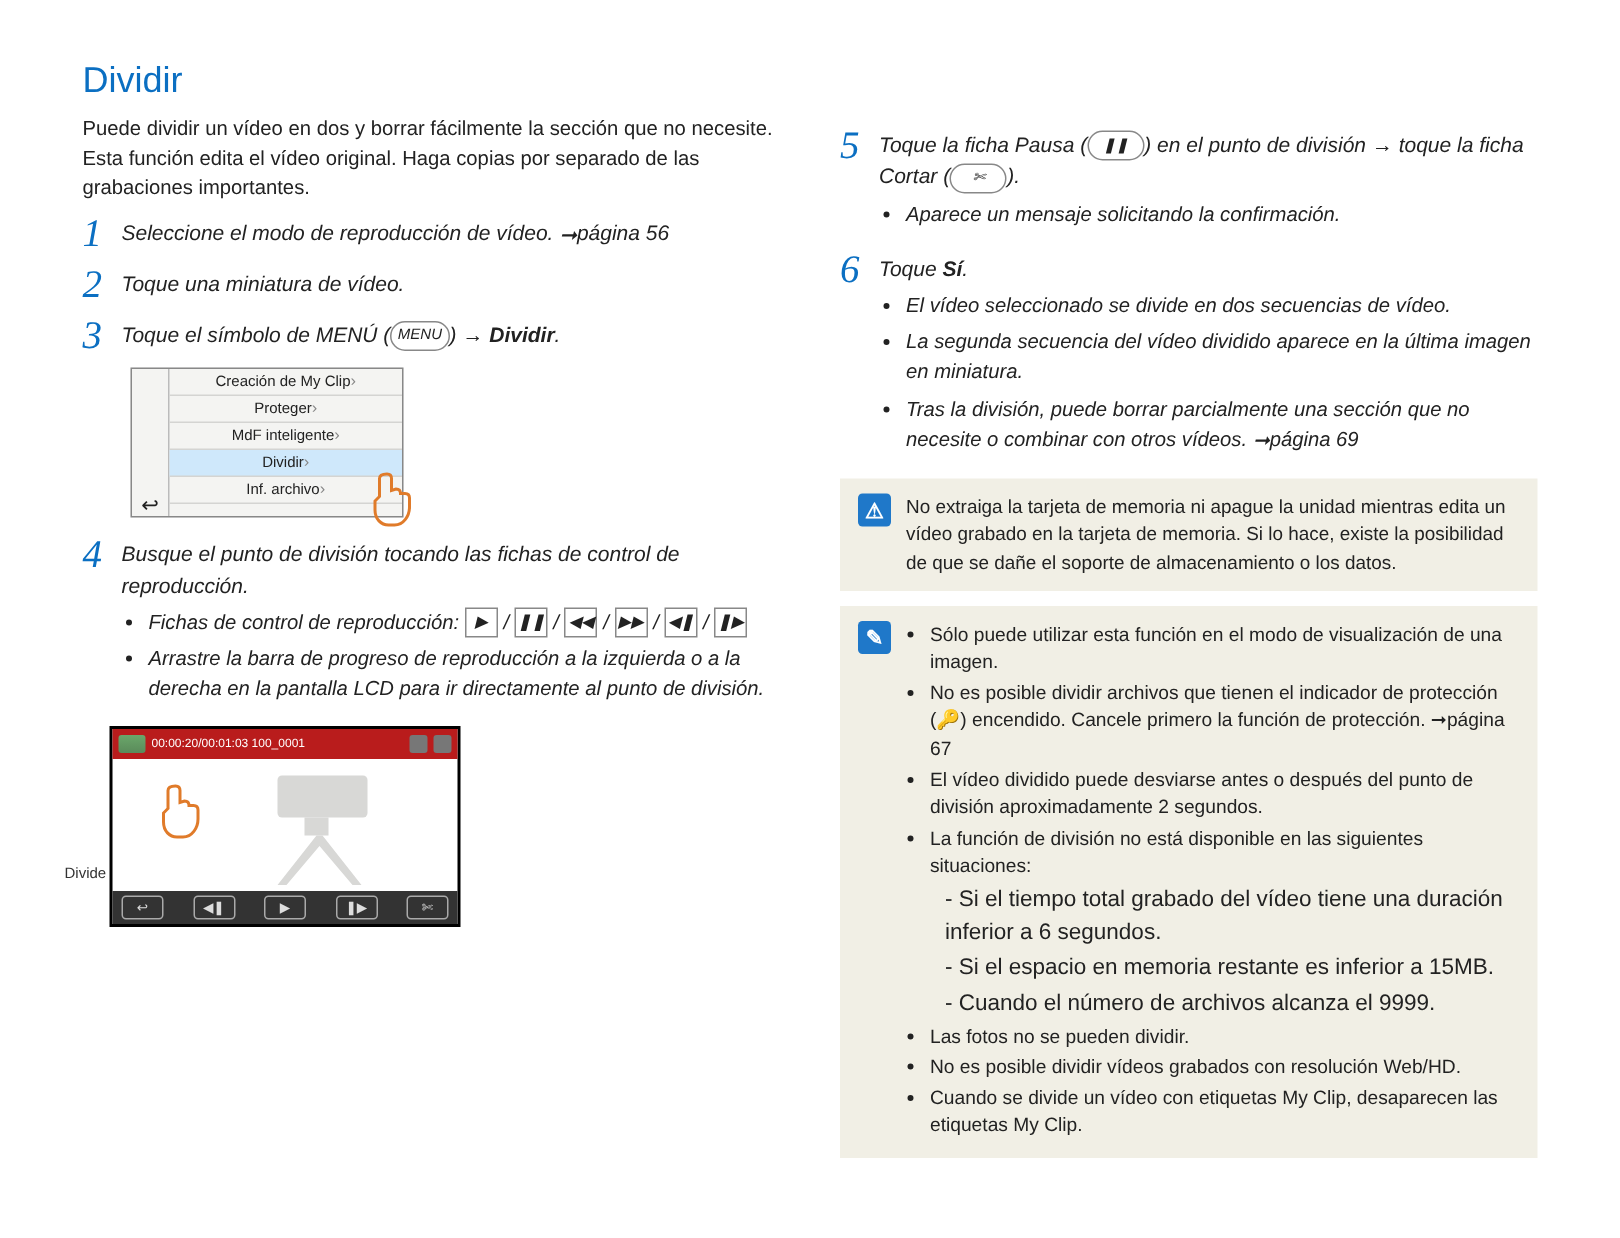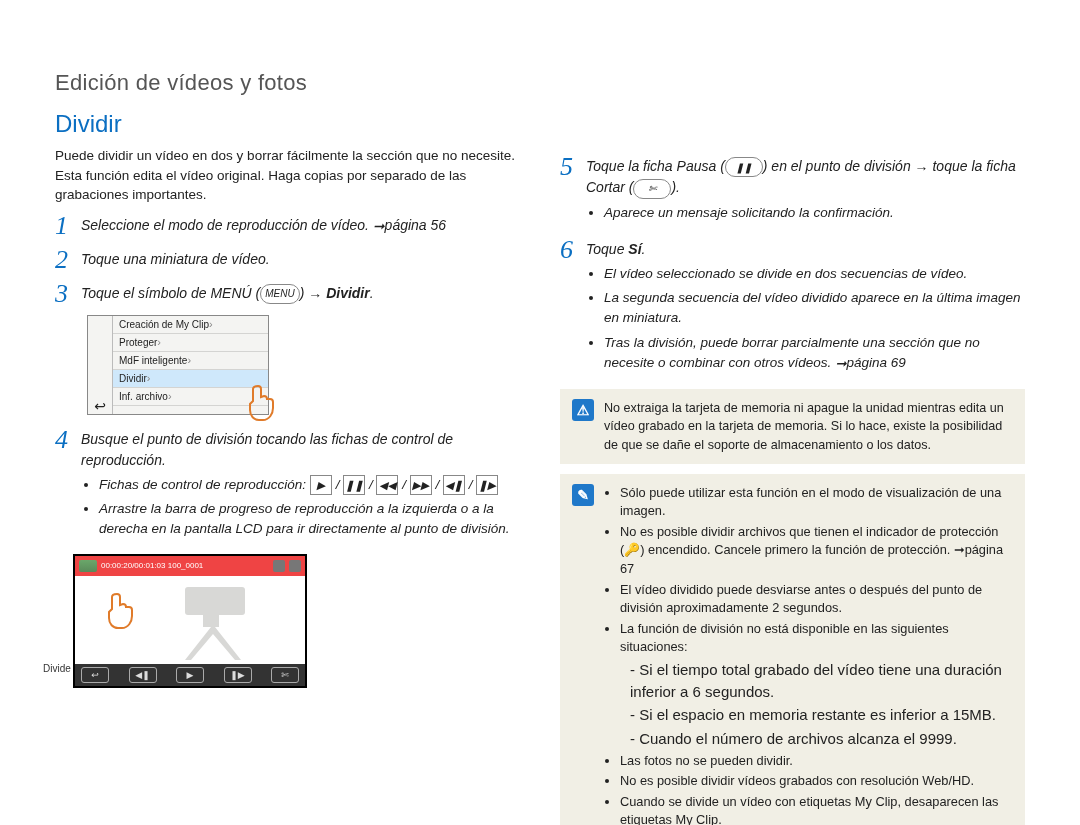--- a/index.html
+++ b/index.html
@@ -19,32 +19,32 @@
   .strong{font-weight:bold;}
   .icon-pill{display:inline-flex;align-items:center;justify-content:center;min-width:28px;height:18px;border:1px solid #888;border-radius:10px;font-size:10px;vertical-align:middle;padding:0 4px;background:#fff;}
   .icon-sq{display:inline-flex;align-items:center;justify-content:center;width:20px;height:18px;border:1px solid #888;font-size:11px;vertical-align:middle;background:#fff;}
   .arrow{display:inline-block;transform:translateY(1px);}
   .key-on{font-weight:bold;}
 
   
   .fig-menu{width:180px;height:98px;border:1px solid #888;margin:8px 0 14px 32px;position:relative;background:#f4f4f2;display:flex;}
   .fig-menu .back{width:24px;border-right:1px solid #bbb;display:flex;align-items:flex-end;justify-content:center;font-size:14px;}
   .fig-menu ul{list-style:none;margin:0;padding:0;flex:1;}
-  .fig-menu li{display:flex;align-items:center;justify-content:flex-start;padding:2px 6px;font-size:10px;border-bottom:1px solid #d4d4d2;height:18px;box-sizing:border-box;}
+  .fig-menu li{display:flex;align-items:center;justify-content:center;padding:2px 6px;font-size:10px;border-bottom:1px solid #d4d4d2;height:18px;box-sizing:border-box;}
   .fig-menu li.hl{background:#cfe8fb;}
   .fig-menu li .chev{color:#888;font-size:11px;}
   .hand{position:absolute;right:-18px;bottom:-10px;}
 
   .fig-player{width:230px;height:130px;border:2px solid #000;margin:8px 0 10px 18px;position:relative;background:#fff;}
-  .fig-player .topbar{position:absolute;top:0;left:0;right:0;height:20px;background:#ef4444;display:flex;align-items:center;padding:0 4px;gap:4px;}
+  .fig-player .topbar{position:absolute;top:0;left:0;right:0;height:20px;background:#b91c1c;display:flex;align-items:center;padding:0 4px;gap:4px;}
   .fig-player .topbar .thumb{width:18px;height:12px;background:linear-gradient(#6aa76a,#5a8a5a);border-radius:2px;}
   .fig-player .topbar .time{color:#fff;font-size:8px;}
   .fig-player .topbar .rt{margin-left:auto;display:flex;gap:4px;}
   .fig-player .topbar .rt span{width:12px;height:12px;background:#777;border-radius:2px;display:inline-block;}
-  .fig-player .label{position:absolute;left:-32px;bottom:12px;font-size:10px;color:#333;}
+  .fig-player .label{position:absolute;left:-32px;bottom:28px;font-size:10px;color:#333;}
   .fig-player .botbar{position:absolute;bottom:0;left:0;right:0;height:22px;background:#333;display:flex;align-items:center;justify-content:space-between;padding:0 6px;}
   .fig-player .botbar .btn{width:26px;height:14px;border:1px solid #aaa;border-radius:3px;display:flex;align-items:center;justify-content:center;color:#ddd;font-size:9px;}
   .fig-player .silh{position:absolute;left:50px;top:26px;width:150px;height:80px;}
   .fig-player .hand2{position:absolute;left:30px;top:36px;}
 
   
   .note{display:flex;gap:10px;margin:10px 0;padding:10px 12px;font-size:12.6px;line-height:1.45;}
   .note.warn{background:#f1efe5;}
   .note.info{background:#f1efe5;}
   .note .badge{flex:none;width:22px;height:22px;border-radius:3px;display:flex;align-items:center;justify-content:center;color:#fff;font-weight:bold;font-size:14px;}
@@ -54,21 +54,20 @@
   .note ul li{margin-bottom:3px;}
 
   .footer{position:absolute;left:0;right:0;bottom:18px;text-align:center;font-size:12px;color:#666;}
   .footer .pg{font-size:14px;color:#333;margin-left:6px;}
 </style>
 </head>
 <body>
 
 <div class="page">
 
-  <h2 class="chapter-title">Edición de vídeos y fotos</h2>
   <h1 class="section-title">Dividir</h1>
 
   <div class="columns">
 
     <div class="col">
       <p>Puede dividir un vídeo en dos y borrar fácilmente la sección que no necesite. Esta función edita el vídeo original. Haga copias por separado de las grabaciones importantes.</p>
 
       <div class="step">
         <div class="step-num">1</div>
         <div class="step-body">

